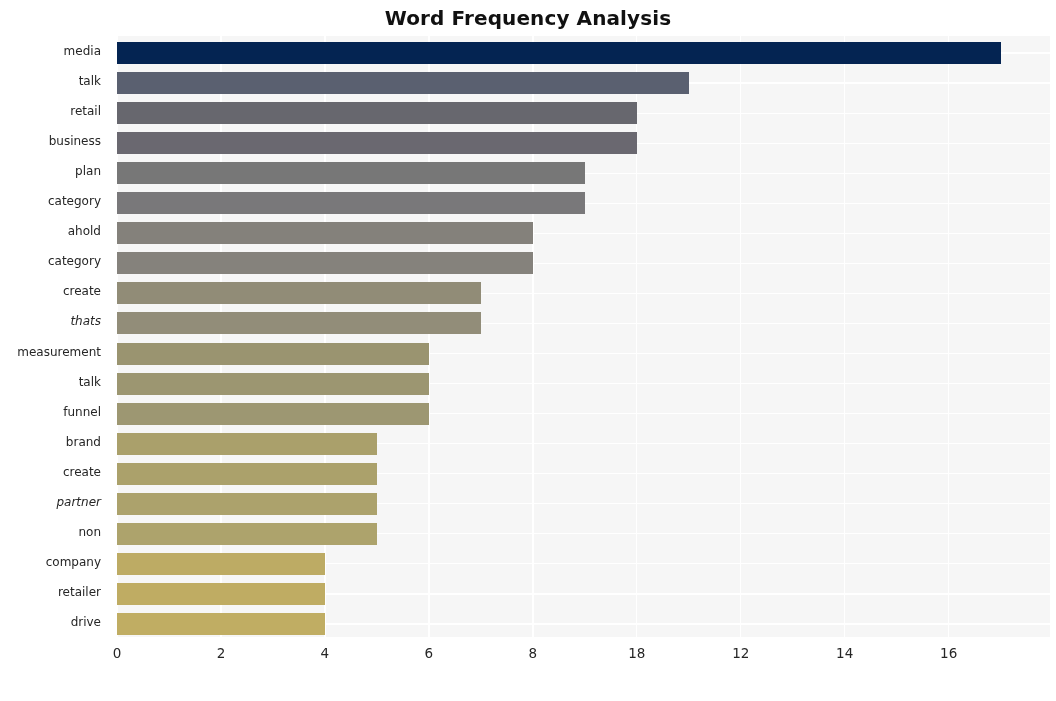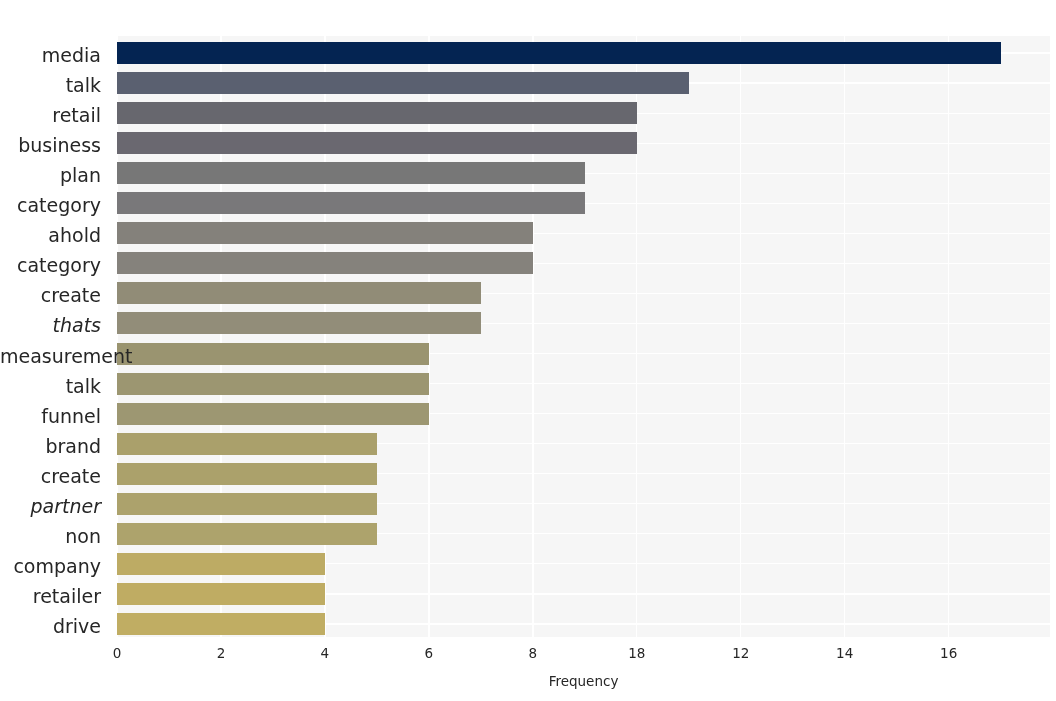--- a/index.html
+++ b/index.html
@@ -69,21 +69,21 @@
     position: absolute;
     left: 0;
     height: 22px;
   }
 
   
   .ytick {
     position: absolute;
     right: 1058px;       
     text-align: right;
-    font-size: 19px;
+    font-size: 12px;
     color: #262626;
     white-space: nowrap;
   }
   #ylabels {
     position: absolute;
     left: 0;
     top: 36px;
     width: 109px;
     height: 601px;
   }
@@ -118,20 +118,21 @@
     text-align: center;
     font-size: 13.5px;
     color: #262626;
   }
 </style>
 </head>
 <body>
 
 <div id="figure">
 
+  <div id="chart-title">Word Frequency Analysis</div>
 
   <div id="plot-area">
     <div id="vgrid-layer">
         <div class="vgrid" style="left: -0.7px;"></div>
         <div class="vgrid" style="left: 103.255px;"></div>
         <div class="vgrid" style="left: 207.211px;"></div>
         <div class="vgrid" style="left: 311.166px;"></div>
         <div class="vgrid" style="left: 415.122px;"></div>
         <div class="vgrid" style="left: 519.077px;"></div>
         <div class="vgrid" style="left: 623.033px;"></div>
@@ -212,15 +213,14 @@
       <div class="xtick" style="left: 220.955px;">2</div>
       <div class="xtick" style="left: 324.911px;">4</div>
       <div class="xtick" style="left: 428.866px;">6</div>
       <div class="xtick" style="left: 532.822px;">8</div>
       <div class="xtick" style="left: 636.777px;">18</div>
       <div class="xtick" style="left: 740.733px;">12</div>
       <div class="xtick" style="left: 844.688px;">14</div>
       <div class="xtick" style="left: 948.643px;">16</div>
     </div>
 
-  <div id="xaxis-label">Frequency</div>
 
 </div>
 
 </body></html>

